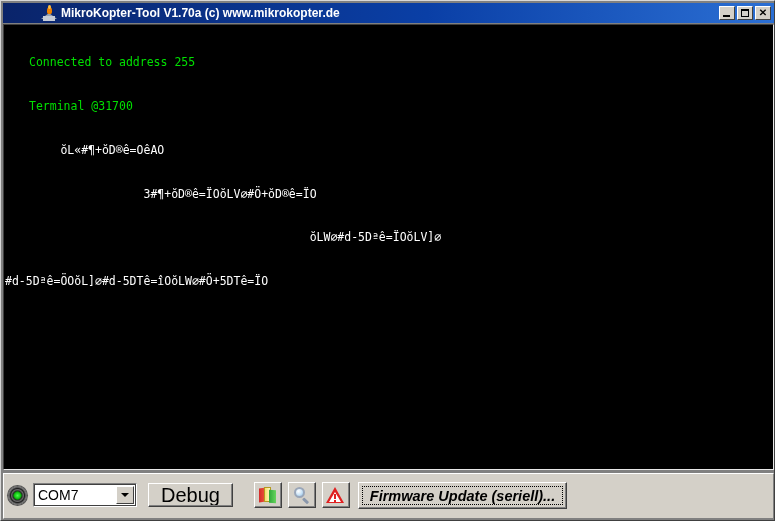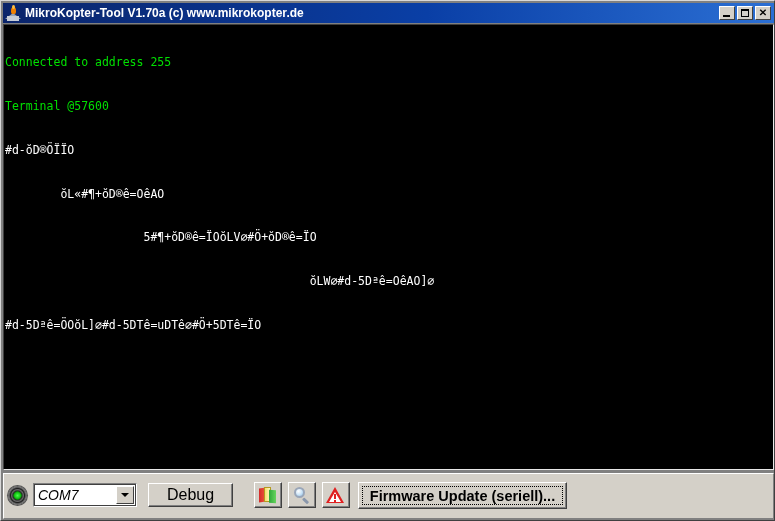--- a/index.html
+++ b/index.html
@@ -31,20 +31,21 @@
   
   .titlebar {
     position: absolute;
     left: 2px; top: 2px;
     width: 771px;
     height: 20px;
     background: linear-gradient(to right, #0a246a 0%, #0a3fa6 55%, #2b6fd4 100%);
     display: flex;
     align-items: center;
     box-sizing: border-box;
+    padding-left: 36px;
   }
   .title-icon {
     width: 16px;
     height: 16px;
     margin-left: 2px;
     margin-right: 4px;
     position: relative;
     flex: 0 0 auto;
   }
   .ti-roof {
@@ -146,21 +147,21 @@
     padding: 1px 0 0 1px;
     box-sizing: border-box;
     font-family: "DejaVu Sans Mono", monospace;
     font-size: 11.5px;
     line-height: 14.6px;
     color: #ffffff;
     white-space: pre;
     letter-spacing: 0px;
   }
   .t-line { white-space: pre; }
-  .t-green { color: #00e000; }
+  .t-green { color: #00e000; margin-left: 24px; }
 
   
   .toolbar {
     position: absolute;
     left: 2px;
     top: 472px;
     width: 771px;
     height: 46px;
     background: #d4d0c8;
     box-sizing: border-box;
@@ -195,21 +196,20 @@
     box-sizing: border-box;
     border-top: 1px solid #808080;
     border-left: 1px solid #808080;
     border-right: 1px solid #ffffff;
     border-bottom: 1px solid #ffffff;
     outline: 1px solid #404040;
     outline-offset: -2px;
     display: flex;
     align-items: center;
     cursor: default;
-    font-style: italic;
   }
   .combo-value {
     padding-left: 4px;
     font-size: 14px;
     color: #000;
     font-family: "Liberation Sans", sans-serif;
   }
   .combo-arrow {
     margin-left: auto;
     margin-right: 2px;
@@ -253,21 +253,21 @@
     border-right: 1px solid #808080;
     border-bottom: 1px solid #808080;
     pointer-events: none;
   }
 
   .btn-debug {
     left: 147px;
     top: 482px;
     width: 85px;
     height: 24px;
-    font-size: 16px;
+    font-size: 20px;
     font-family: "Liberation Sans", sans-serif;
   }
 
   .icon-btn {
     top: 481px;
     width: 28px;
     height: 26px;
   }
   .icon-btn-1 { left: 253px; }
   .icon-btn-2 { left: 287px; }
@@ -278,20 +278,21 @@
     top: 481px;
     width: 209px;
     height: 27px;
     font-size: 14.5px;
     font-weight: bold;
     font-family: "Liberation Sans", sans-serif;
     border-top: 1px solid #ffffff;
     border-left: 1px solid #ffffff;
     border-right: 1px solid #404040;
     border-bottom: 1px solid #404040;
+    font-style: italic;
   }
   .btn-firmware .focus-ring {
     position: absolute;
     left: 3px; top: 3px; right: 3px; bottom: 3px;
     border: 1px dotted #000;
     pointer-events: none;
   }
   .btn-firmware .fw-label {
     position: relative;
     z-index: 2;
@@ -391,26 +392,25 @@
       </div>
       <div class="tbtn">
         <div class="close-mark">✕</div>
       </div>
     </div>
   </div>
 
   <div class="terminal-wrap">
     <div class="terminal">
       <div class="t-line t-green">Connected to address 255</div>
-      <div class="t-line t-green">Terminal @57600</div>
-      <div class="t-line">#d-ŏD®ÖÏÏO</div>
+      <div class="t-line t-green">Terminal @31700</div>
       <div class="t-line">        ŏL«#¶+ŏD®ê=OêAO</div>
-      <div class="t-line">                    5#¶+ŏD®ê=ÏOŏLV⌀#Ö+ŏD®ê=ÏO</div>
-      <div class="t-line">                                            ŏLW⌀#d-5Dªê=OêAO]⌀</div>
-      <div class="t-line">#d-5Dªê=ÖOŏL]⌀#d-5DTê=uDTê⌀#Ö+5DTê=ÏO</div>
+      <div class="t-line">                    3#¶+ŏD®ê=ÏOŏLV⌀#Ö+ŏD®ê=ÏO</div>
+      <div class="t-line">                                            ŏLW⌀#d-5Dªê=ÏOŏLV]⌀</div>
+      <div class="t-line">#d-5Dªê=ÖOŏL]⌀#d-5DTê=îOŏLW⌀#Ö+5DTê=ÏO</div>
       
       
       
       
     </div>
   </div>
 
   <div class="toolbar"></div>
 
   <div class="led"></div>

